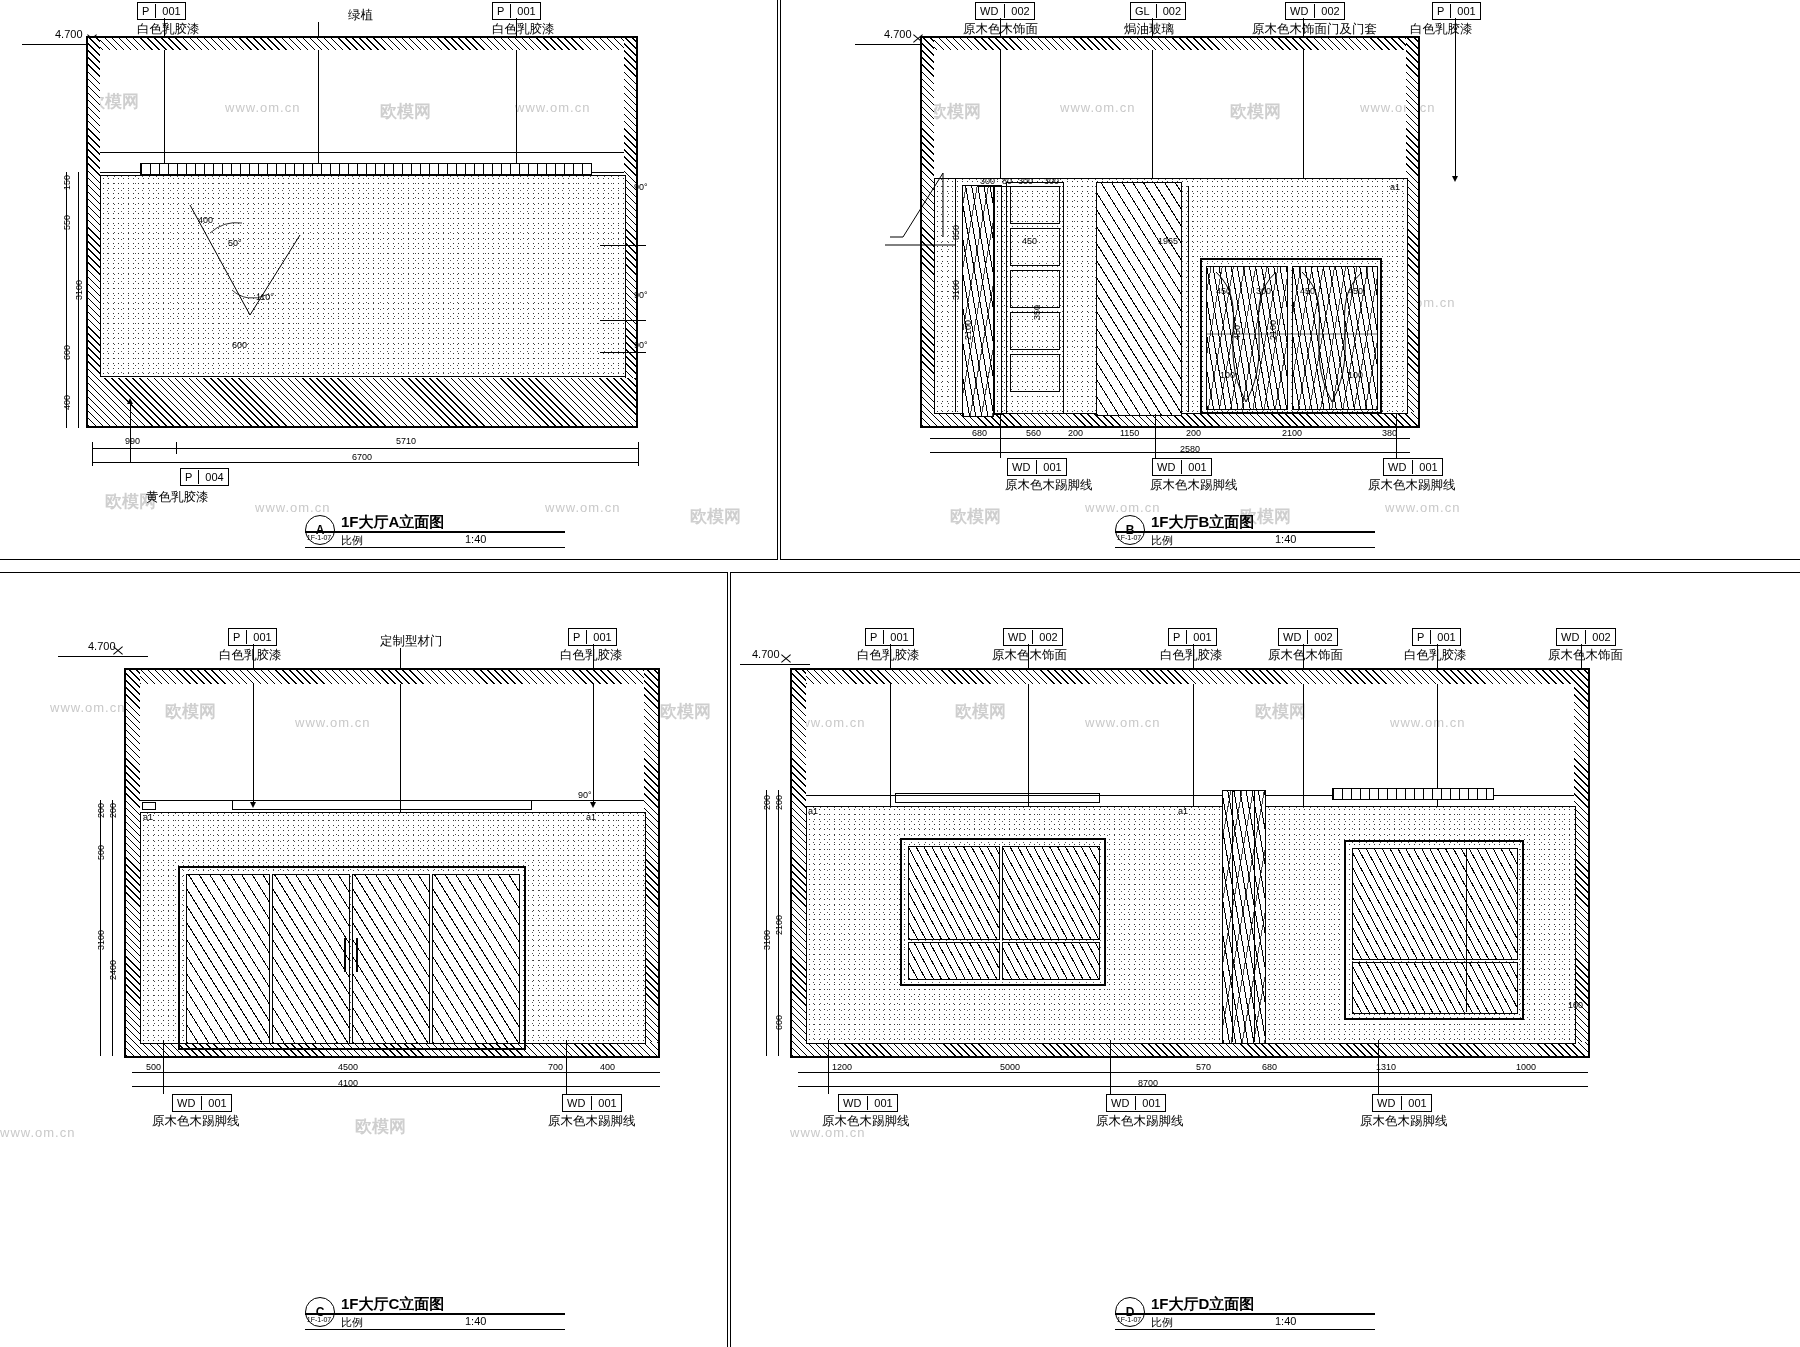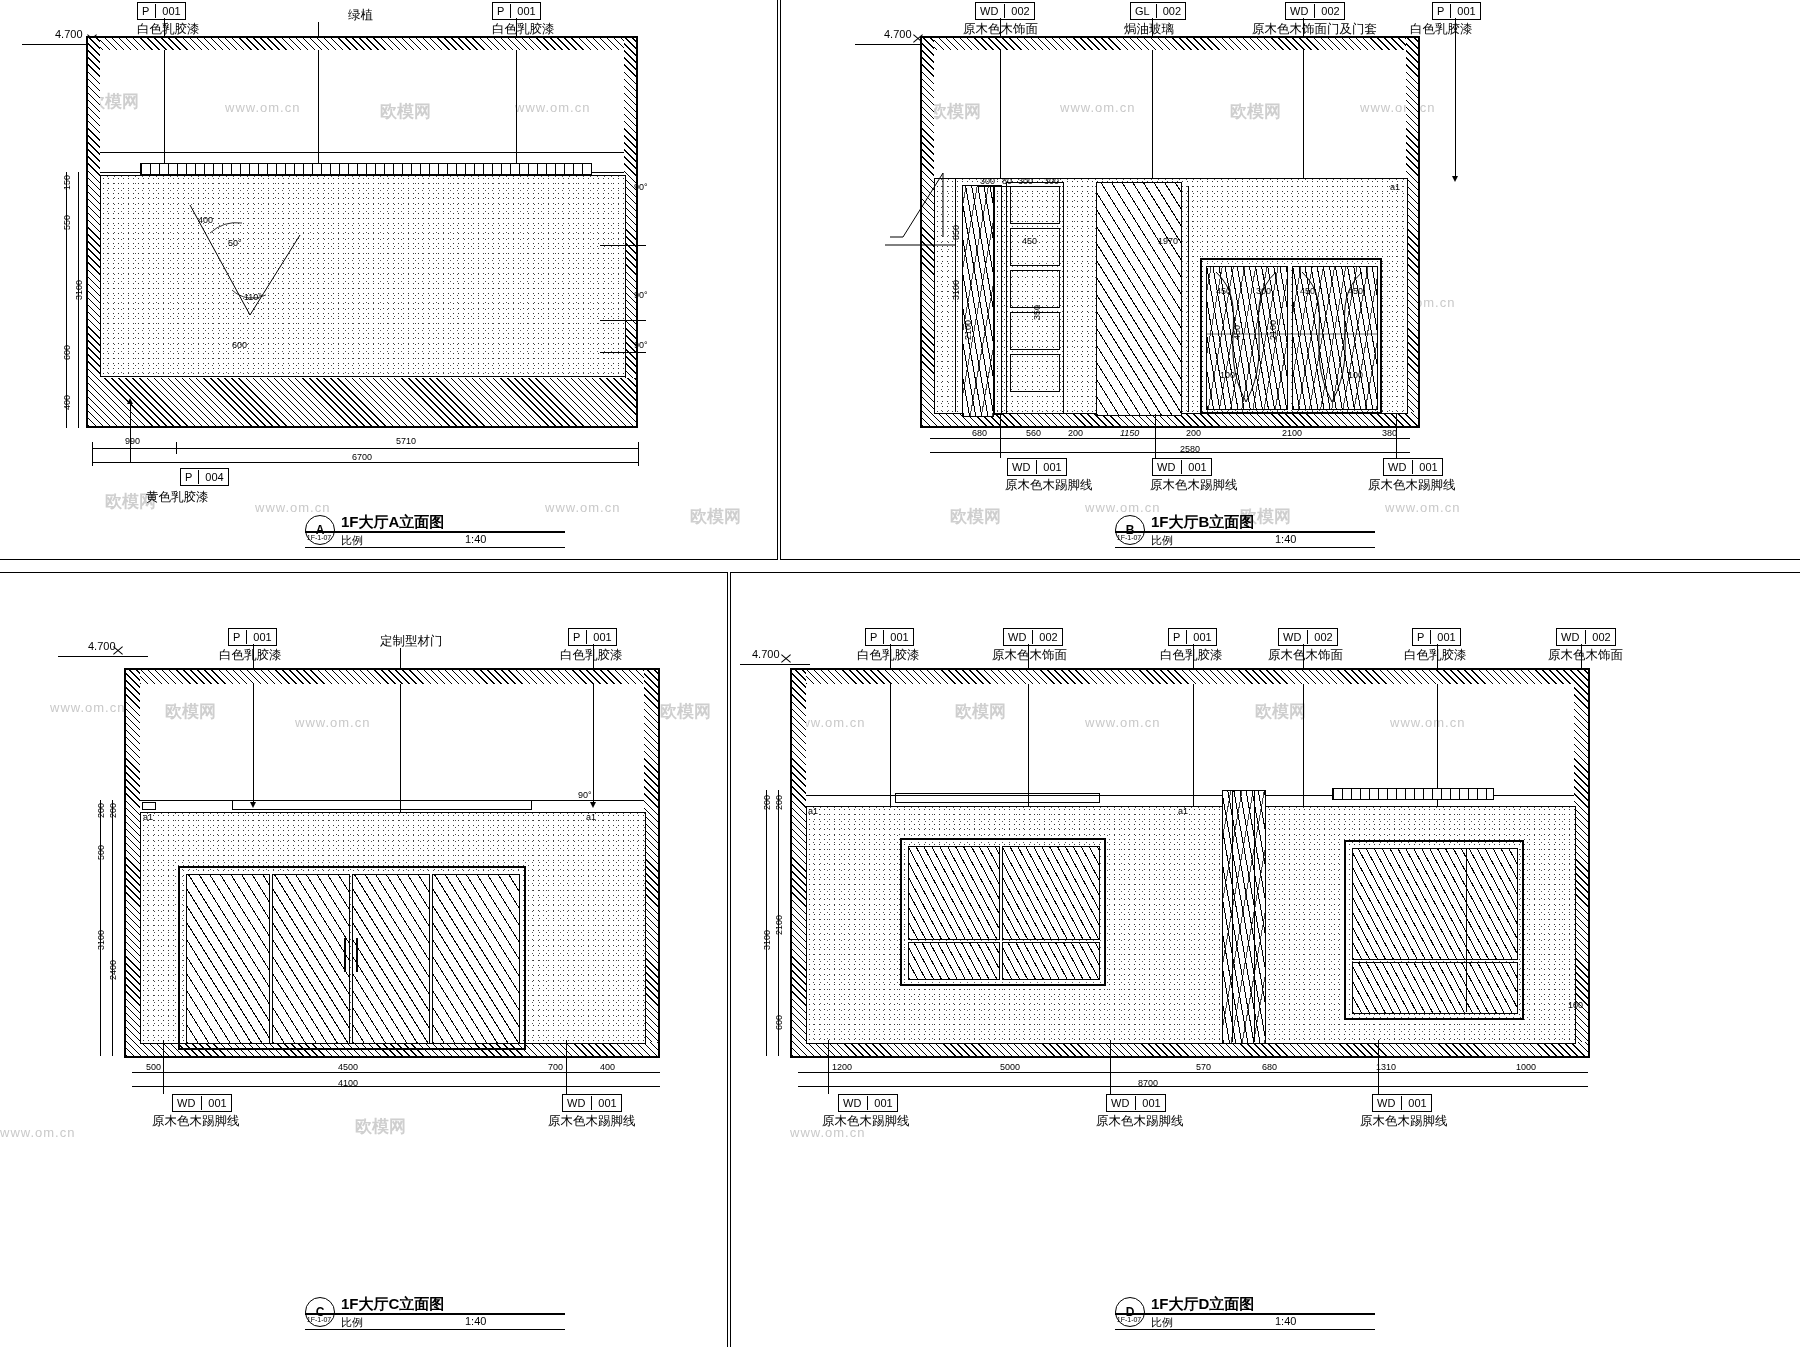--- a/index.html
+++ b/index.html
@@ -168,21 +168,21 @@
   <div class="stipple" style="position:absolute;left:100px;top:175px;width:524px;height:200px;border:1px solid #000;"></div>
 
   <svg style="position:absolute;left:180px;top:195px;" width="140" height="160">
     <path d="M10,10 L70,120" stroke="#000" fill="none" stroke-width="1"></path>
     <path d="M70,120 L120,40" stroke="#000" fill="none" stroke-width="1"></path>
     <path d="M30,38 A40,40 0 0 1 62,28" stroke="#000" fill="none" stroke-width="0.8"></path>
     <path d="M52,95 A30,30 0 0 0 86,100" stroke="#000" fill="none" stroke-width="0.8"></path>
   </svg>
   <div class="ang" style="left:198px;top:215px;">400</div>
   <div class="ang" style="left:228px;top:238px;">50°</div>
-  <div class="ang" style="left:244px;top:292px;text-align:center;">110°</div>
+  <div class="ang" style="left:256px;top:292px;text-align:center;">110°</div>
   <div class="ang" style="left:232px;top:340px;">600</div>
 
   <div class="ang" style="left:634px;top:182px;">90°</div>
   <div class="ang" style="left:634px;top:290px;">90°</div>
   <div class="ang" style="left:634px;top:340px;">90°</div>
   <div class="ln hl" style="left:600px;top:245px;width:46px;"></div>
   <div class="ln hl" style="left:600px;top:320px;width:46px;"></div>
   <div class="ln hl" style="left:600px;top:352px;width:46px;"></div>
 
   <div class="ln vl" style="left:78px;top:172px;height:256px;"></div>
@@ -284,21 +284,21 @@
   <div class="box" style="left:1006px;top:182px;width:58px;height:232px;"></div>
   <div class="box" style="left:1010px;top:186px;width:50px;height:38px;"></div>
   <div class="box" style="left:1010px;top:228px;width:50px;height:38px;"></div>
   <div class="box" style="left:1010px;top:270px;width:50px;height:38px;"></div>
   <div class="box" style="left:1010px;top:312px;width:50px;height:38px;"></div>
   <div class="box" style="left:1010px;top:354px;width:50px;height:38px;"></div>
   <div class="dim" style="left:1022px;top:236px;">450</div>
   <div class="dimv" style="left:1032px;top:320px;">350</div>
 
   <div class="glass" style="position:absolute;left:1096px;top:182px;width:84px;height:232px;border:1.5px solid #000;"></div>
-  <div class="dim" style="left:1158px;top:236px;">1970</div>
+  <div class="dim" style="left:1158px;top:236px;">1965</div>
   <div class="ln vl" style="left:1188px;top:186px;height:226px;"></div>
 
   <div class="box2" style="left:1200px;top:258px;width:182px;height:156px;"></div>
   <div class="woodgrain" style="position:absolute;left:1206px;top:266px;width:80px;height:142px;border:1px solid #000;"></div>
   <div class="woodgrain" style="position:absolute;left:1292px;top:266px;width:84px;height:142px;border:1px solid #000;"></div>
   <svg style="position:absolute;left:1206px;top:266px;" width="172" height="142">
     <path d="M10,6 C46,40 10,80 40,136" stroke="#000" fill="none" stroke-width="1"></path>
     <path d="M70,6 C34,40 70,80 40,136" stroke="#000" fill="none" stroke-width="1"></path>
     <path d="M96,6 C132,40 96,80 126,136" stroke="#000" fill="none" stroke-width="1"></path>
     <path d="M156,6 C120,40 156,80 126,136" stroke="#000" fill="none" stroke-width="1"></path>
@@ -323,21 +323,21 @@
   <div class="ln vl" style="left:955px;top:178px;height:234px;"></div>
   <div class="dimv" style="left:951px;top:300px;">3100</div>
   <div class="dimv" style="left:963px;top:340px;">2100</div>
   <div class="dimv" style="left:951px;top:240px;">850</div>
 
   <div class="ln hl" style="left:930px;top:438px;width:480px;"></div>
   <div class="ln hl" style="left:930px;top:452px;width:480px;"></div>
   <div class="dim" style="left:972px;top:428px;">680</div>
   <div class="dim" style="left:1026px;top:428px;">560</div>
   <div class="dim" style="left:1068px;top:428px;">200</div>
-  <div class="dim" style="left:1120px;top:428px;font-style:italic;">1150</div>
+  <div class="dim" style="left:1120px;top:428px;">1150</div>
   <div class="dim" style="left:1186px;top:428px;">200</div>
   <div class="dim" style="left:1282px;top:428px;">2100</div>
   <div class="dim" style="left:1382px;top:428px;">380</div>
   <div class="dim" style="left:1180px;top:444px;">2580</div>
 
   <div class="leader" style="left:1000px;top:414px;height:44px;"></div>
   <div class="tag" style="left:1007px;top:458px;">
     <span>WD</span>
       <span class="sep"></span>
     <span>001</span>

